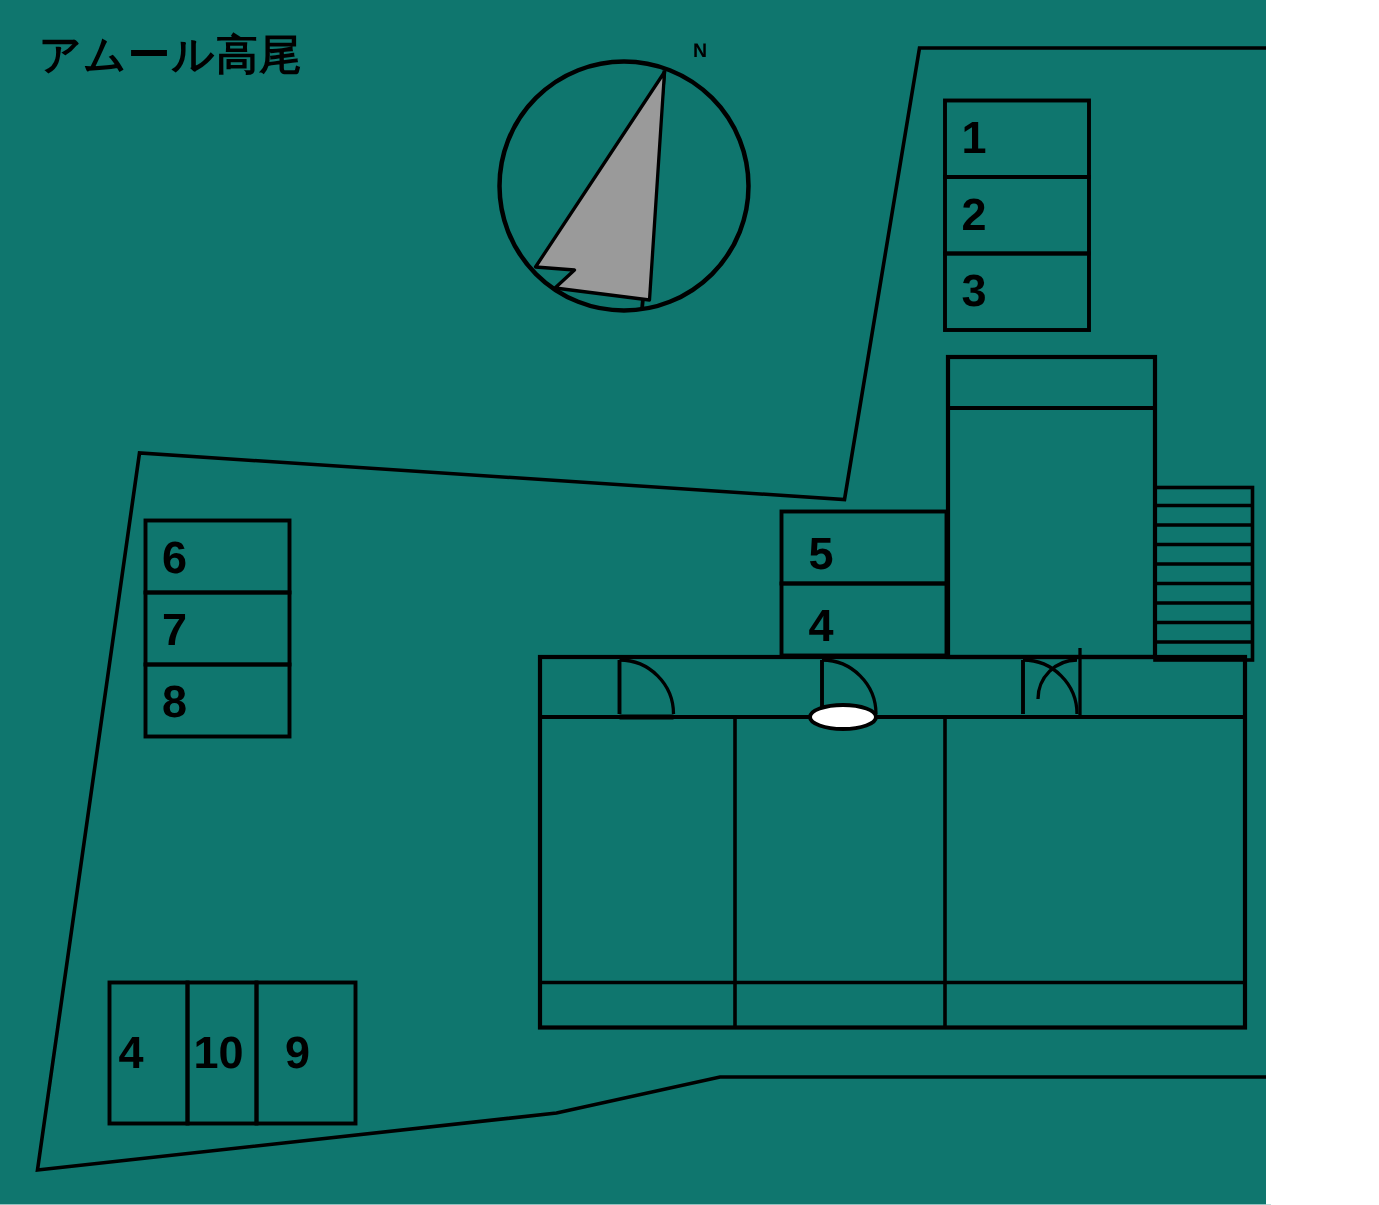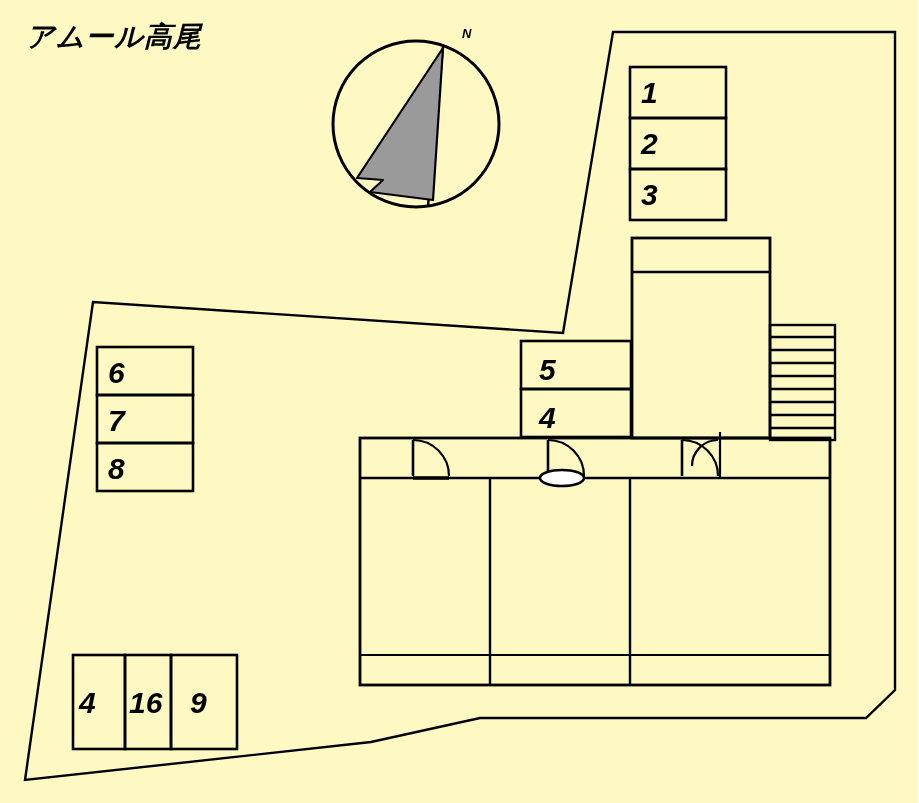--- a/index.html
+++ b/index.html
@@ -5,25 +5,24 @@
   html, body {
     margin: 0;
     padding: 0;
     background: #ffffff;
   }
   body {
     font-family: "Liberation Sans", sans-serif;
   }
   #site-plan {
     position: relative;
-    width: 918px;
+    width: 844px;
     height: 803px;
-    background: #fef9c3;
+    background: #0f766e;
     overflow: hidden;
-    font-style: italic;
   }
   #plan-svg {
     position: absolute;
     top: 0;
     left: 0;
     width: 919px;
     height: 803px;
   }
   .title-text {
     position: absolute;
@@ -144,16 +143,16 @@
   <div class="stall-label" style="left:641px; top:180px;">3</div>
 
   <div class="stall-label" style="left:539px; top:355px;">5</div>
   <div class="stall-label" style="left:539px; top:403px;">4</div>
 
   <div class="stall-label" style="left:108px; top:358px;">6</div>
   <div class="stall-label" style="left:108px; top:406px;">7</div>
   <div class="stall-label" style="left:108px; top:454px;">8</div>
 
   <div class="stall-label" style="left:79px; top:688px;">4</div>
-  <div class="stall-label" style="left:129px; top:688px;">16</div>
+  <div class="stall-label" style="left:129px; top:688px;">10</div>
   <div class="stall-label" style="left:190px; top:688px;">9</div>
 
 </div>
 
 </body></html>

